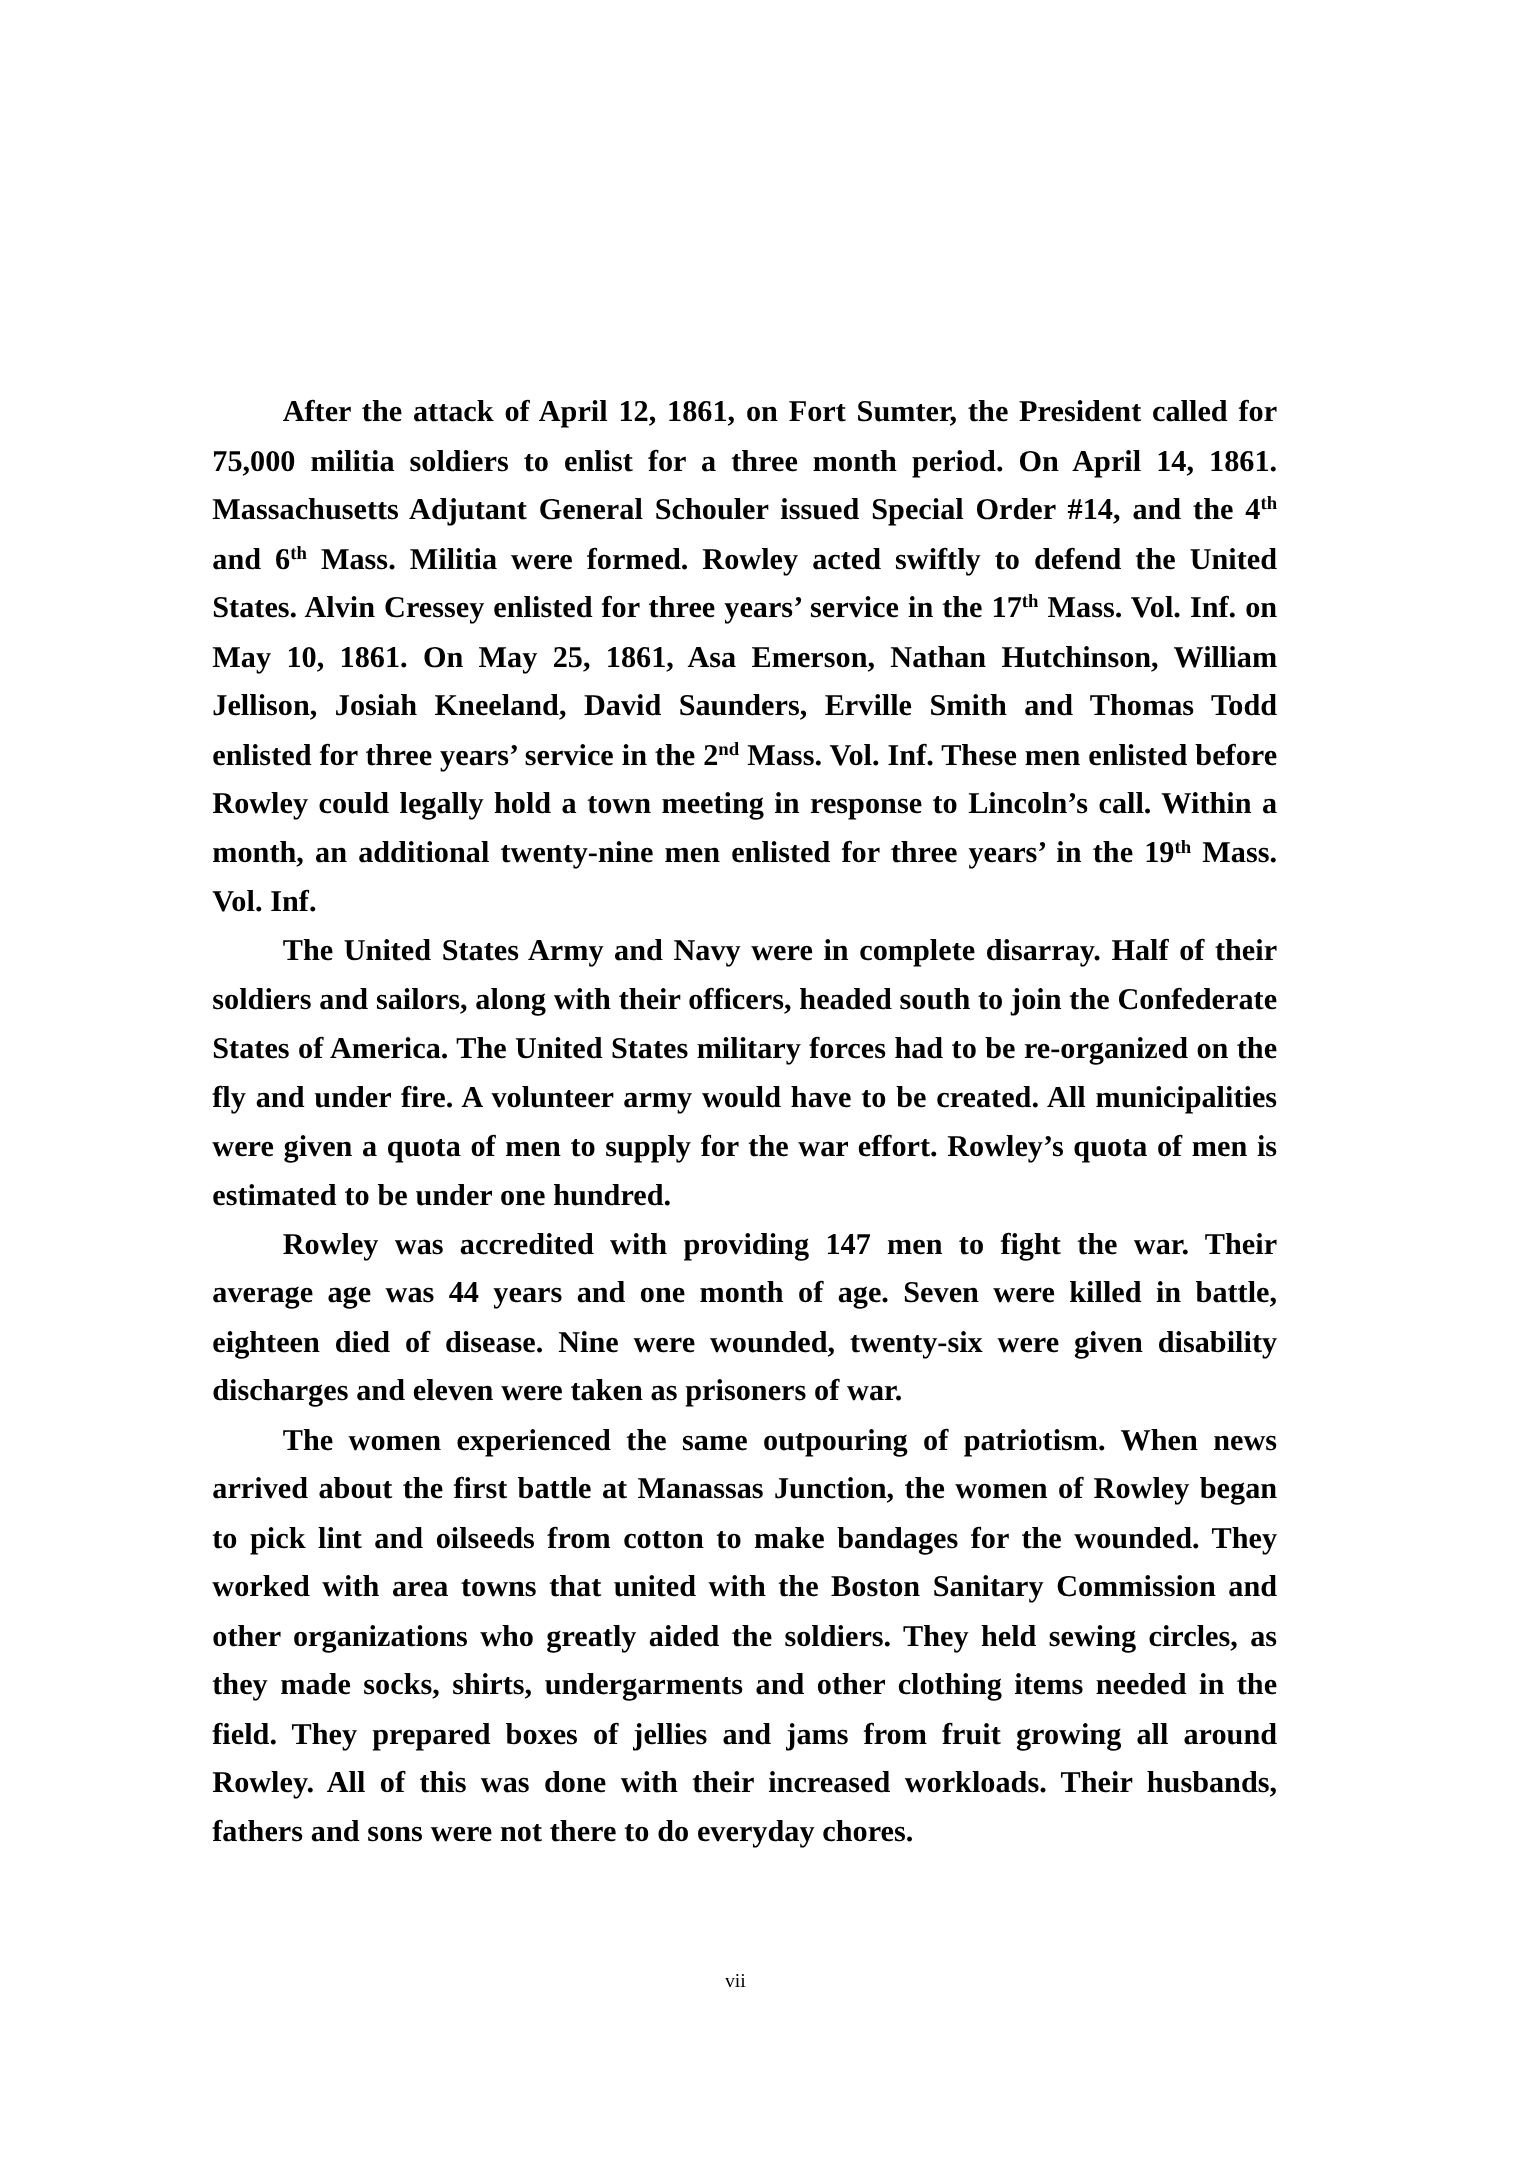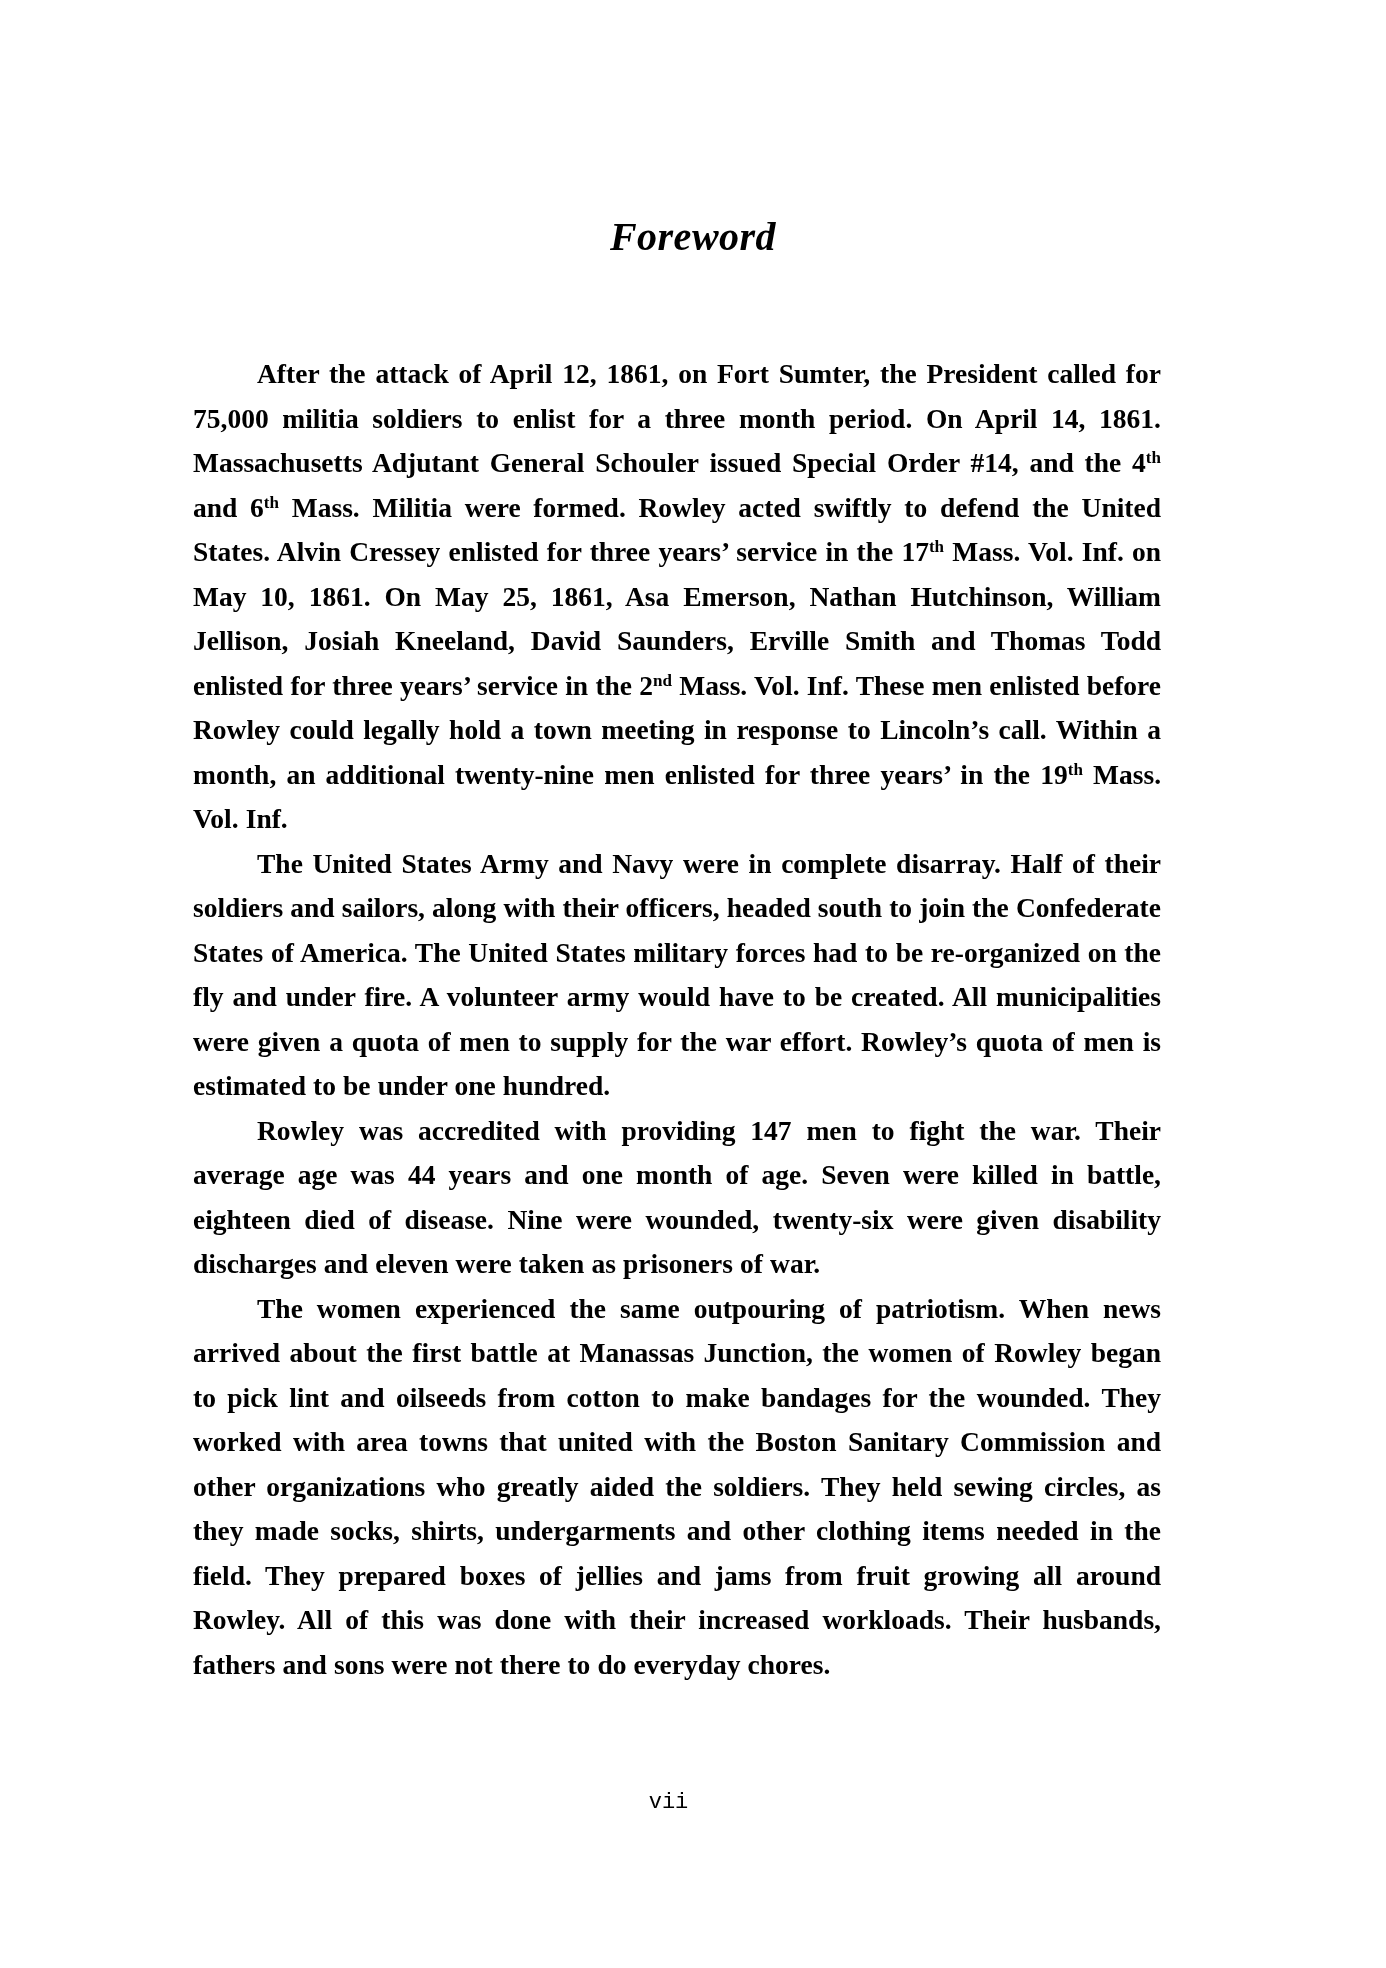--- a/index.html
+++ b/index.html
@@ -53,31 +53,30 @@
     font-size: 0.62em;
     line-height: 0;
     vertical-align: 0.52em;
   }
   .folio {
     position: absolute;
     top: 1790px;
     left: 0;
     width: 1337px;
     text-align: center;
-    font-family: Liberation Mono, monospace;
-    font-size: 22px;
+    font-family: Liberation Serif, serif;
+    font-size: 18px;
     color: #000000;
   }
 </style>
 </head>
 <body>
 
 <div class="page">
 
-  <h1 class="page-title">Foreword</h1>
 
   <div class="body-block" id="body-block">
       <p class="para">After the attack of April 12, 1861, on Fort Sumter, the President called for 75,000 militia soldiers to enlist for a three month period. On April 14, 1861. Massachusetts Adjutant General Schouler issued Special Order #14, and the 4<sup>th</sup> and 6<sup>th</sup> Mass. Militia were formed. Rowley acted swiftly to defend the United States. Alvin Cressey enlisted for three years’ service in the 17<sup>th</sup> Mass. Vol. Inf. on May 10, 1861. On May 25, 1861, Asa Emerson, Nathan Hutchinson, William Jellison, Josiah Kneeland, David Saunders, Erville Smith and Thomas Todd enlisted for three years’ service in the 2<sup>nd</sup> Mass. Vol. Inf. These men enlisted before Rowley could legally hold a town meeting in response to Lincoln’s call. Within a month, an additional twenty-nine men enlisted for three years’ in the 19<sup>th</sup> Mass. Vol. Inf.</p>
       <p class="para">The United States Army and Navy were in complete disarray. Half of their soldiers and sailors, along with their officers, headed south to join the Confederate States of America. The United States military forces had to be re-organized on the fly and under fire. A volunteer army would have to be created. All municipalities were given a quota of men to supply for the war effort. Rowley’s quota of men is estimated to be under one hundred.</p>
       <p class="para">Rowley was accredited with providing 147 men to fight the war. Their average age was 44 years and one month of age. Seven were killed in battle, eighteen died of disease. Nine were wounded, twenty-six were given disability discharges and eleven were taken as prisoners of war.</p>
       <p class="para">The women experienced the same outpouring of patriotism. When news arrived about the first battle at Manassas Junction, the women of Rowley began to pick lint and oilseeds from cotton to make bandages for the wounded. They worked with area towns that united with the Boston Sanitary Commission and other organizations who greatly aided the soldiers. They held sewing circles, as they made socks, shirts, undergarments and other clothing items needed in the field. They prepared boxes of jellies and jams from fruit growing all around Rowley. All of this was done with their increased workloads. Their husbands, fathers and sons were not there to do everyday chores.</p>
     </div>
 
   <div class="folio">vii</div>
 

